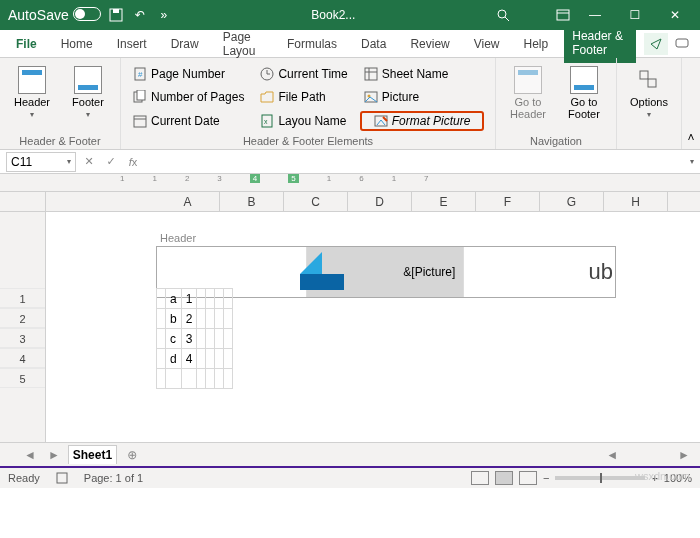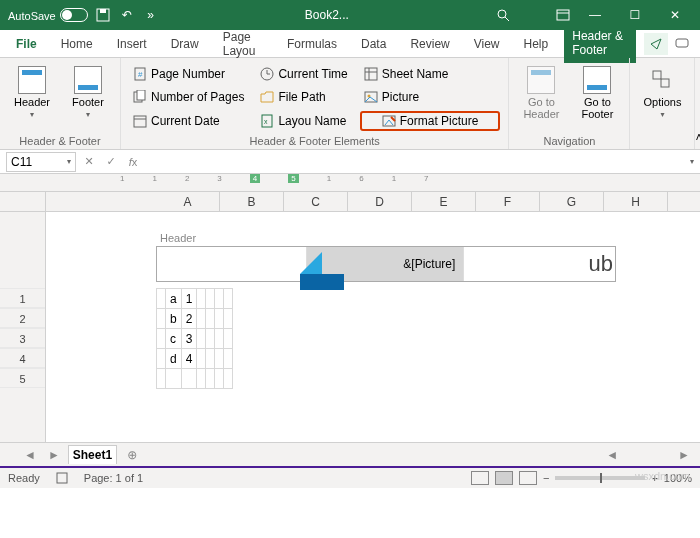--- a/index.html
+++ b/index.html
@@ -1,18 +1,18 @@
 <!DOCTYPE html>
 <html><head>
 <meta charset="utf-8">
 <style>
 * { box-sizing: border-box; margin: 0; padding: 0; font-family: "Segoe UI", Arial, sans-serif; }
 body { background: #fff; width: 700px; height: 538px; overflow: hidden; font-size: 12px; }
 .titlebar { background: #217346; color: #fff; height: 30px; display: flex; align-items: center; padding: 0 8px; gap: 6px; }
-.autosave { display: flex; align-items: flex-end; gap: 4px; font-size: 11px; }
+.autosave { display: flex; align-items: flex-start; gap: 4px; font-size: 14px; }
 .autosave .toggle { width: 28px; height: 14px; border: 1px solid #fff; border-radius: 7px; position: relative; }
 .autosave .toggle::after { content: ""; position: absolute; left: 1px; top: 1px; width: 10px; height: 10px; border-radius: 50%; background: #fff; }
 .tb-icon { width: 18px; height: 18px; display: flex; align-items: center; justify-content: center; color: #fff; }
 .titlebar .spacer { flex: 1; text-align: center; font-size: 12px; }
 .titlebar .winbtn { width: 34px; text-align: center; }
 .tabs { display: flex; align-items: center; border-bottom: 1px solid #d0d0d0; height: 28px; background: #fff; padding-left: 8px; gap: 8px; }
 .tab { padding: 4px 8px; font-size: 12px; color: #444; cursor: pointer; }
 .tab.active { color: #217346; border-bottom: 2px solid #217346; }
 .tab.hf { background: #217346; color: #fff; }
 .tabs .end { margin-left: auto; display: flex; gap: 2px; padding-right: 6px; }
@@ -24,38 +24,38 @@
 .group .label { text-align: center; font-size: 11px; color: #666; padding-top: 2px; }
 .bigbtn { width: 48px; display: flex; flex-direction: column; align-items: center; gap: 2px; padding-top: 4px; cursor: pointer; }
 .bigbtn .ico { width: 28px; height: 28px; border: 1px solid #888; position: relative; background: #fff; }
 .bigbtn .ico::before { content: ""; position: absolute; left: 3px; right: 3px; top: 3px; height: 5px; background: #3b97d3; }
 .bigbtn.footer .ico::before { top: auto; bottom: 3px; }
 .bigbtn .txt { font-size: 11px; text-align: center; line-height: 1.1; }
 .bigbtn.dis { opacity: 0.5; }
 .smallcol { display: flex; flex-direction: column; justify-content: space-around; }
 .smallbtn { display: flex; align-items: center; gap: 4px; font-size: 12px; padding: 2px 4px; cursor: pointer; white-space: nowrap; }
 .smallbtn .sico { width: 14px; height: 14px; display: inline-block; }
-.smallbtn.highlighted { border: 2px solid #d83b01; border-radius: 3px; padding: 1px 20px; }
+.smallbtn.highlighted { border: 2px solid #d83b01; border-radius: 3px; padding: 1px 12px; font-style: italic; }
 .formula-row { display: flex; align-items: center; height: 24px; border-bottom: 1px solid #d0d0d0; padding: 0 6px; gap: 4px; background: #fff; }
 .namebox { width: 70px; height: 20px; border: 1px solid #ccc; padding: 0 4px; font-size: 12px; display: flex; align-items: center; justify-content: space-between; }
 .fx-btn { width: 18px; text-align: center; color: #888; font-size: 11px; }
 .fx-input { flex: 1; height: 20px; border: none; font-size: 12px; }
 .ruler { height: 18px; background: #f3f2f1; border-bottom: 1px solid #d0d0d0; position: relative; font-size: 8px; color: #888; }
 .ruler .marks { display: flex; padding-left: 120px; gap: 28px; }
 .colhdr { display: flex; height: 20px; border-bottom: 1px solid #d0d0d0; background: #f3f2f1; }
 .colhdr .corner { width: 46px; border-right: 1px solid #d0d0d0; }
 .colhdr .spacer2 { width: 110px; }
 .colhdr .ch { width: 64px; text-align: center; border-right: 1px solid #d0d0d0; font-size: 12px; color: #444; line-height: 20px; }
 .sheet { display: flex; height: 230px; overflow: hidden; }
 .rownums { width: 46px; background: #f3f2f1; border-right: 1px solid #d0d0d0; padding-top: 76px; }
 .rownums .rn { height: 20px; text-align: center; font-size: 11px; color: #444; border-bottom: 1px solid #e8e8e8; border-top: 1px solid #e8e8e8; line-height: 20px; }
 .page { position: relative; padding-left: 110px; }
 .header-area { position: absolute; top: 18px; left: 110px; width: 460px; }
 .header-label { font-size: 11px; color: #888; padding: 2px 4px; }
-.header-box { border: 1px solid #aaa; background: #fff; height: 36px; display: flex; text-align: center; }
+.header-box { border: 1px solid #aaa; background: #fff; height: 52px; display: flex; text-align: center; }
 .header-box .seg { flex: 1; border-right: 1px solid #ddd; }
 .header-box .seg.center { background: #d6d6d6; display: flex; align-items: center; justify-content: flex-end; padding-right: 8px; font-size: 12px; }
 .header-box .seg.right { display: flex; align-items: center; justify-content: flex-end; font-size: 22px; color: #444; padding-right: 2px; border-right: none; }
 .logo-img { position: absolute; top: 40px; left: 254px; width: 44px; height: 44px; }
 .logo-img .tri { width: 0; height: 0; border-left: 22px solid transparent; border-bottom: 22px solid #2aa8e0; position: absolute; top: 0; left: 0; }
 .logo-img .rect { position: absolute; top: 22px; left: 0; width: 44px; height: 16px; background: #0a64a4; }
 .grid { position: absolute; top: 76px; left: 110px; border-collapse: collapse; }
 .grid td { border: 1px solid #d8d8d8; width: 64px; height: 20px; font-size: 12px; padding: 0 4px; }
 .grid td.num { text-align: right; }
 .sheet-tabs { display: flex; align-items: center; height: 24px; background: #f3f2f1; border-top: 1px solid #d0d0d0; padding-left: 20px; gap: 4px; }

